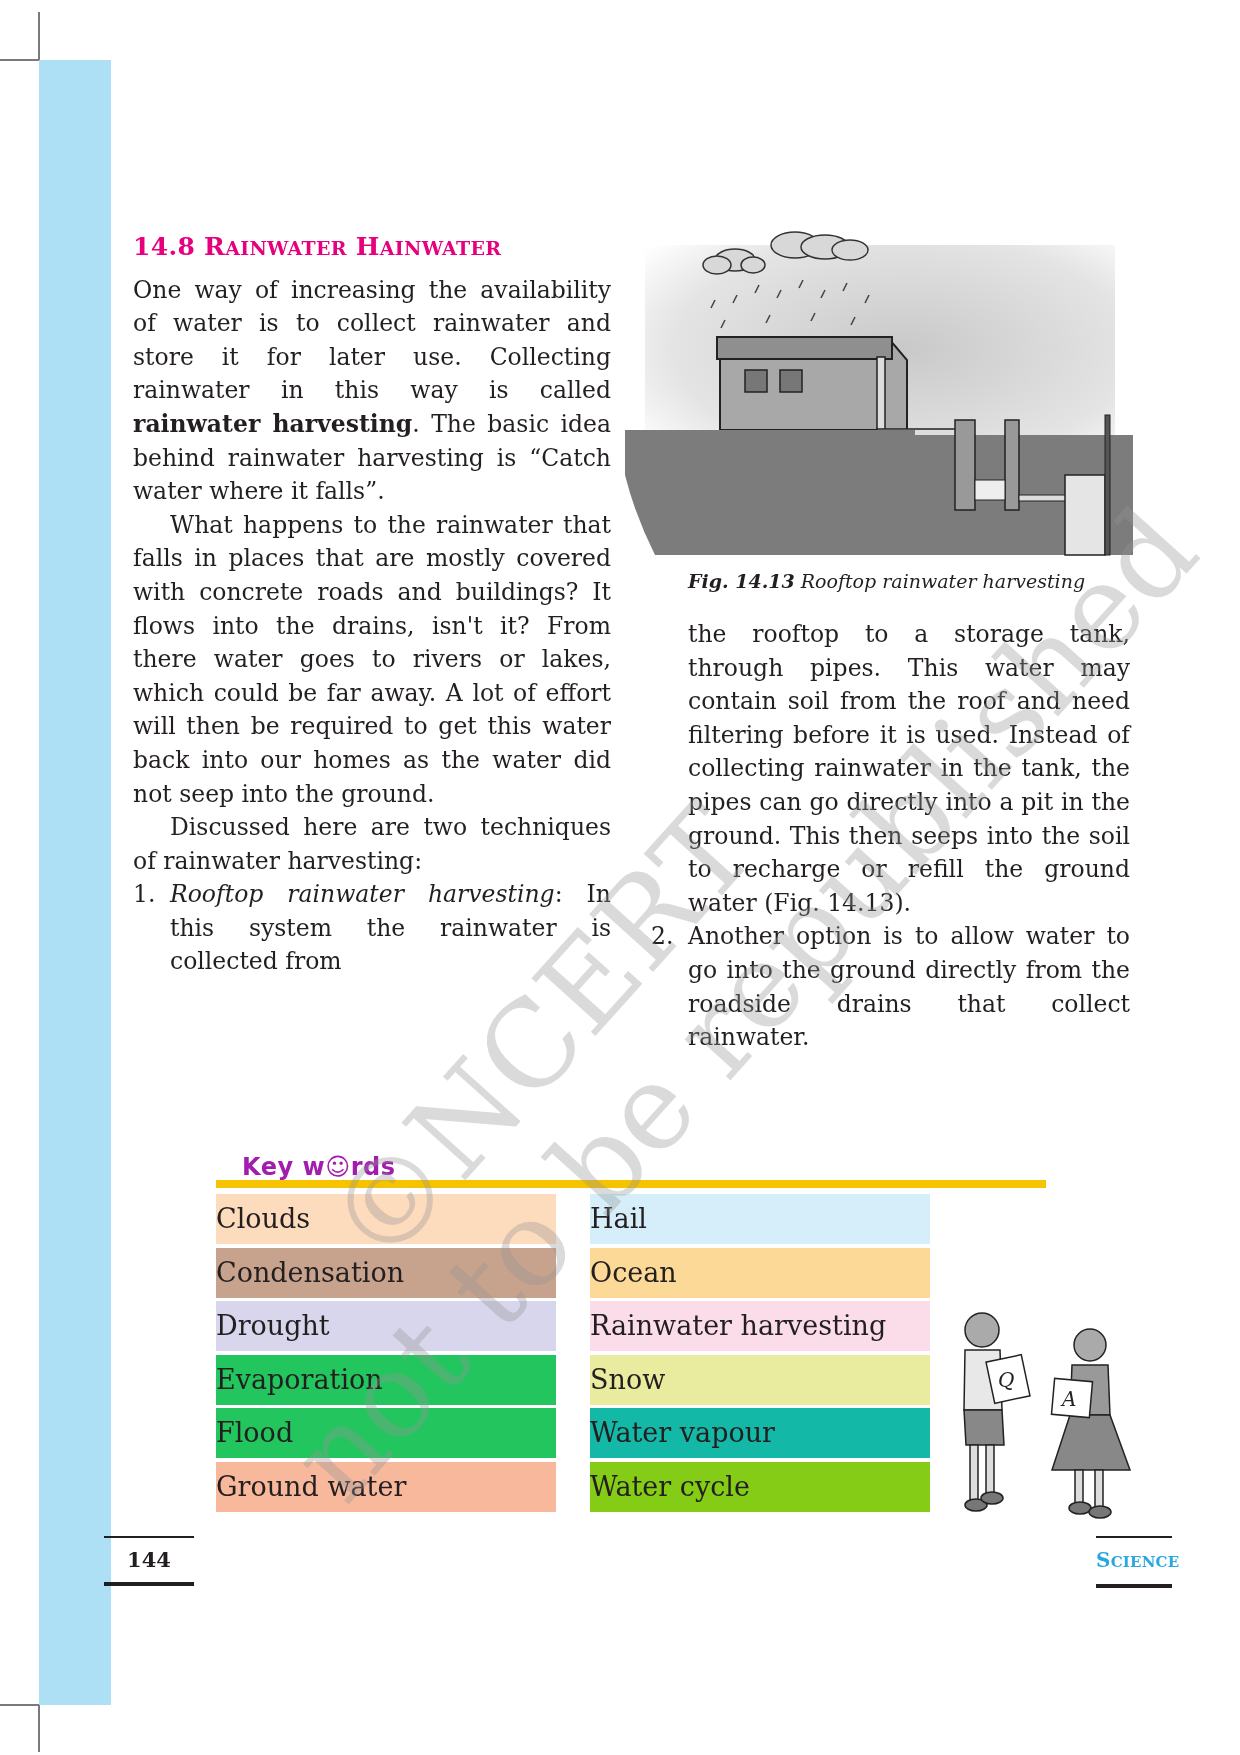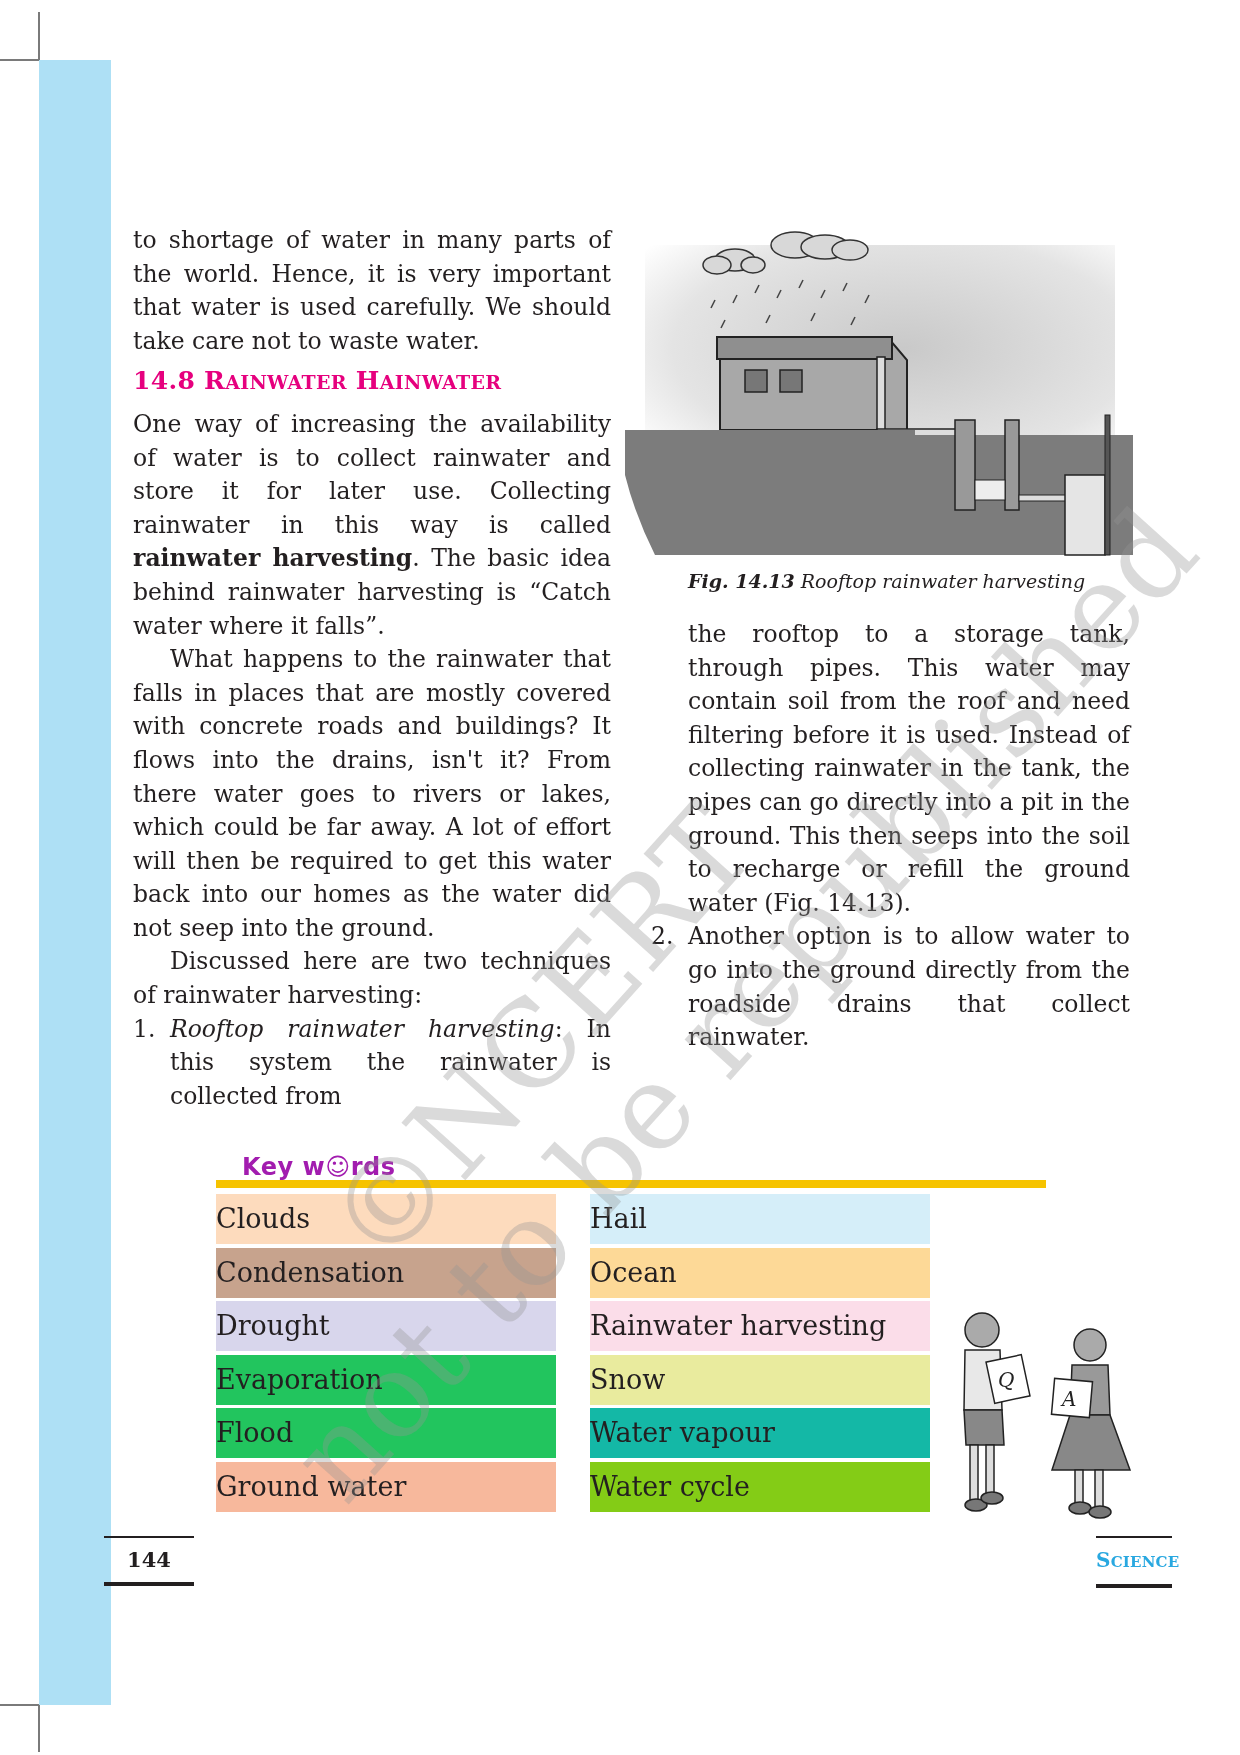--- a/index.html
+++ b/index.html
@@ -48,21 +48,20 @@
 <body>
 
 <div class="crop" style="left:0;top:59px;width:40px;height:2px;"></div>
 <div class="crop" style="left:38px;top:12px;width:2px;height:48px;"></div>
 <div class="crop" style="left:0;top:1704px;width:40px;height:2px;"></div>
 <div class="crop" style="left:38px;top:1704px;width:2px;height:48px;"></div>
 
 <div class="sidebar"></div>
 
 <div class="col left-col">
-  <p>to shortage of water in many parts of the world. Hence, it is very important that water is used carefully. We should take care not to waste water.</p>
   <p class="heading">
     <span>14.8</span>
     <span><span>R</span><span class="sc">AINWATER</span> <span>H</span><span class="sc">AINWATER</span></span>
   </p>
   <p><span>One way of increasing the availability of water is to collect rainwater and store it for later use. Collecting rainwater in this way is called </span><span class="bold">rainwater harvesting</span><span>. The basic idea behind rainwater harvesting is “Catch water where it falls”.</span></p>
   <p class="indent">What happens to the rainwater that falls in places that are mostly covered with concrete roads and buildings? It flows into the drains, isn't it? From there water goes to rivers or lakes, which could be far away. A lot of effort will then be required to get this water back into our homes as the water did not seep into the ground.</p>
   <p class="indent">Discussed here are two techniques of rainwater harvesting:</p>
   <p class="list-item"><span class="list-num">1.</span><span class="ital">Rooftop rainwater harvesting</span><span>: In this system the rainwater is collected from</span></p>
 </div>
 

